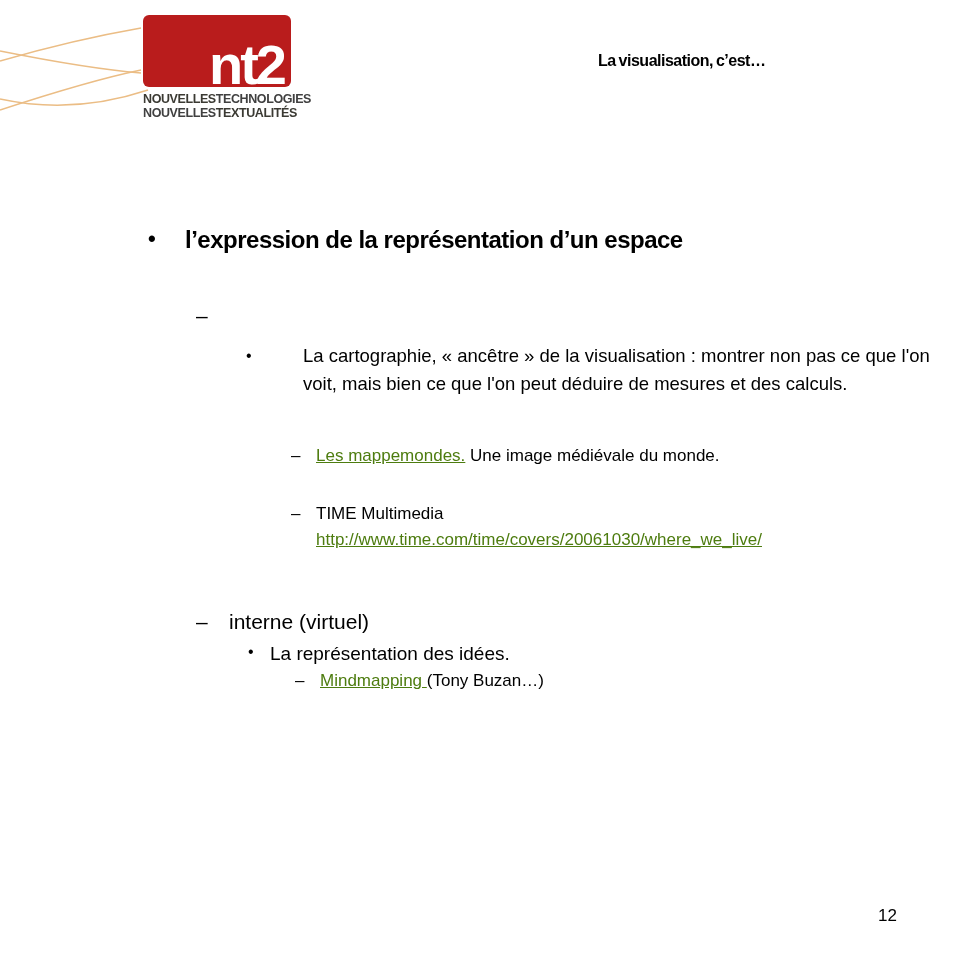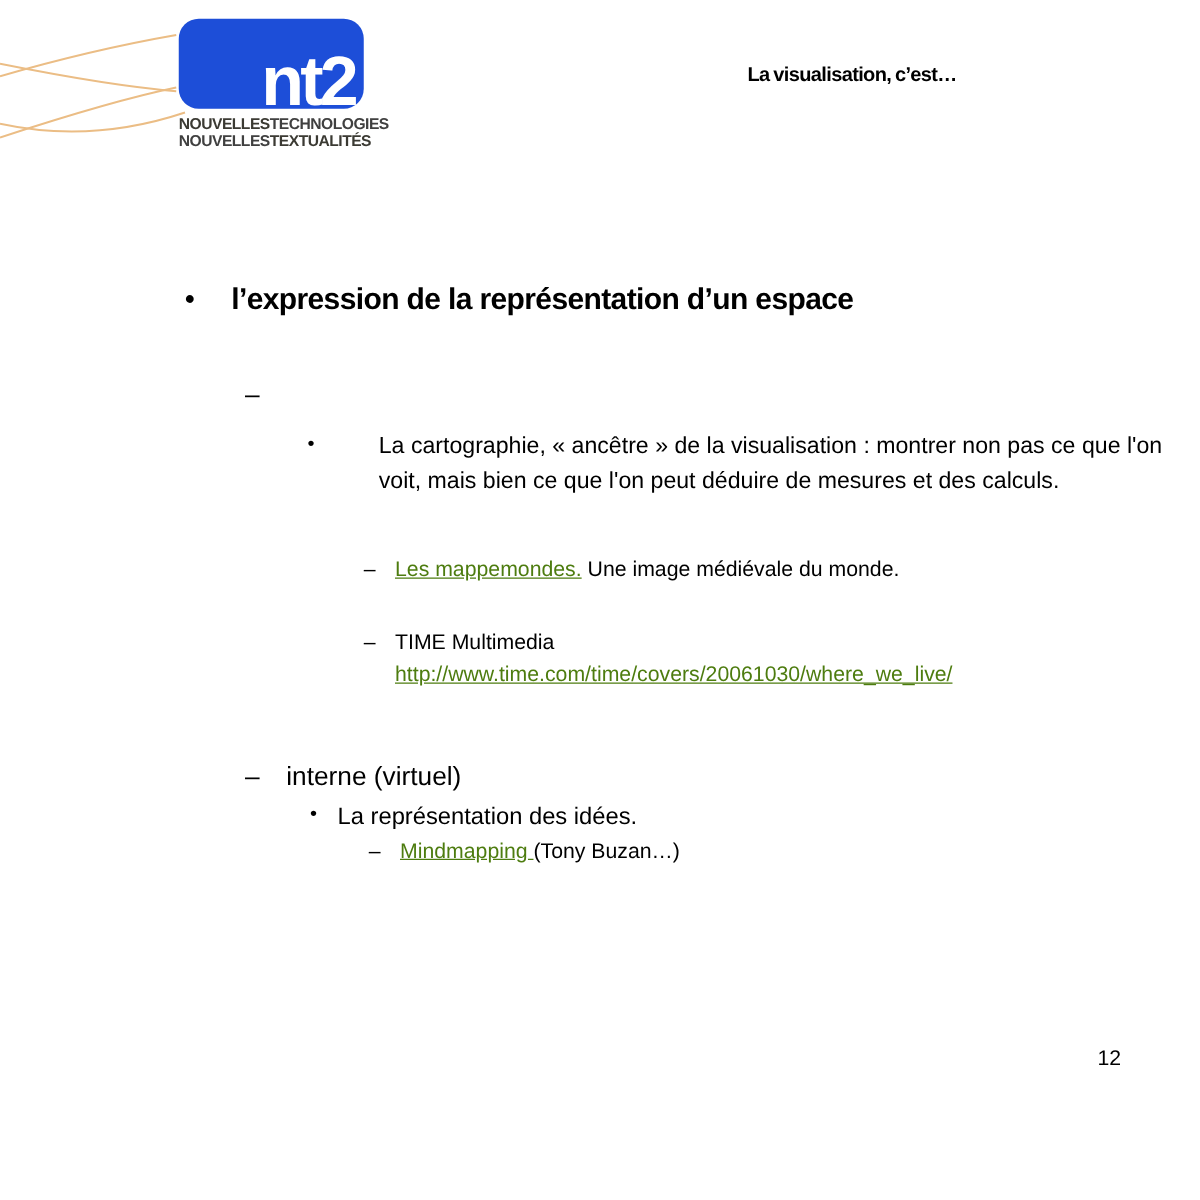--- a/index.html
+++ b/index.html
@@ -12,22 +12,22 @@
     color: #000000;
     overflow: hidden;
   }
 
   
   .logo-wrap { position: absolute; left: 0; top: 0; width: 310px; height: 135px; }
   .logo-curves { position: absolute; left: 0; top: 0; }
   .logo-box {
     position: absolute; left: 143px; top: 15px;
     width: 148px; height: 72px;
-    background: #1d4ed8;
-    border-radius: 16px;
+    background: #b91c1c;
+    border-radius: 6px;
   }
   .logo-box .nt2 {
     position: absolute; right: 7px; bottom: -6px;
     font-size: 56px; font-weight: bold; color: #ffffff;
     letter-spacing: -3px; line-height: 1;
   }
   .logo-caption {
     position: absolute; left: 143px; top: 92px;
     font-size: 12.5px; font-weight: bold; line-height: 14px;
     letter-spacing: -0.4px; white-space: nowrap;
@@ -66,21 +66,21 @@
   .lvl4c { left: 295px; top: 671px; font-size: 17px; }
   .lvl4a .marker, .lvl4b .marker, .lvl4c .marker { width: 25px; }
 
   a.slide-link, .slide-link {
     color: #4d7c0f;
     text-decoration: underline;
     cursor: pointer;
   }
 
   .page-number {
-    position: absolute; left: 878px; top: 837px;
+    position: absolute; left: 878px; top: 906px;
     font-size: 17px; color: #000;
   }
 </style>
 </head>
 <body>
 
 <div class="logo-wrap">
   <svg class="logo-curves" width="300" height="135" viewBox="0 0 300 135" fill="none">
     <path d="M141,28 C95,36 45,48 0,61" stroke="#ebbd85" stroke-width="1.6" fill="none"></path>
     <path d="M0,51 C55,62 105,70 141,73" stroke="#ebbd85" stroke-width="1.6" fill="none"></path>

